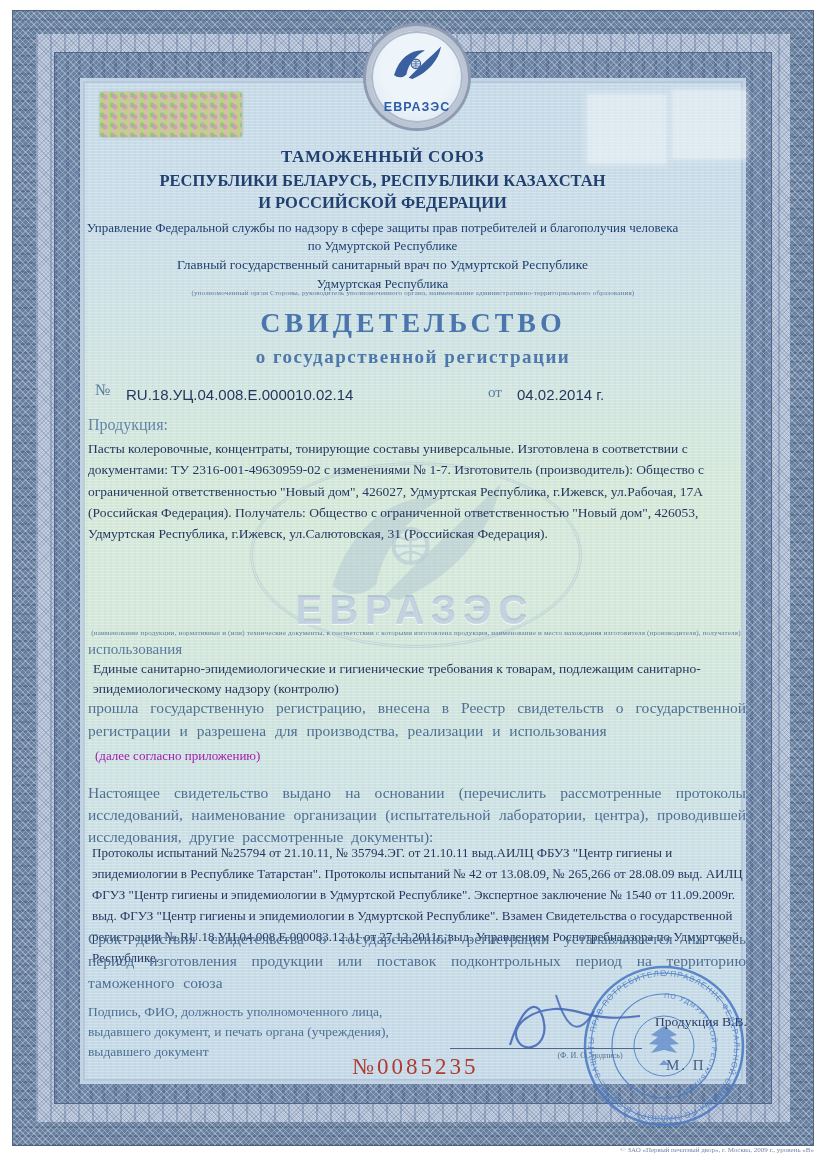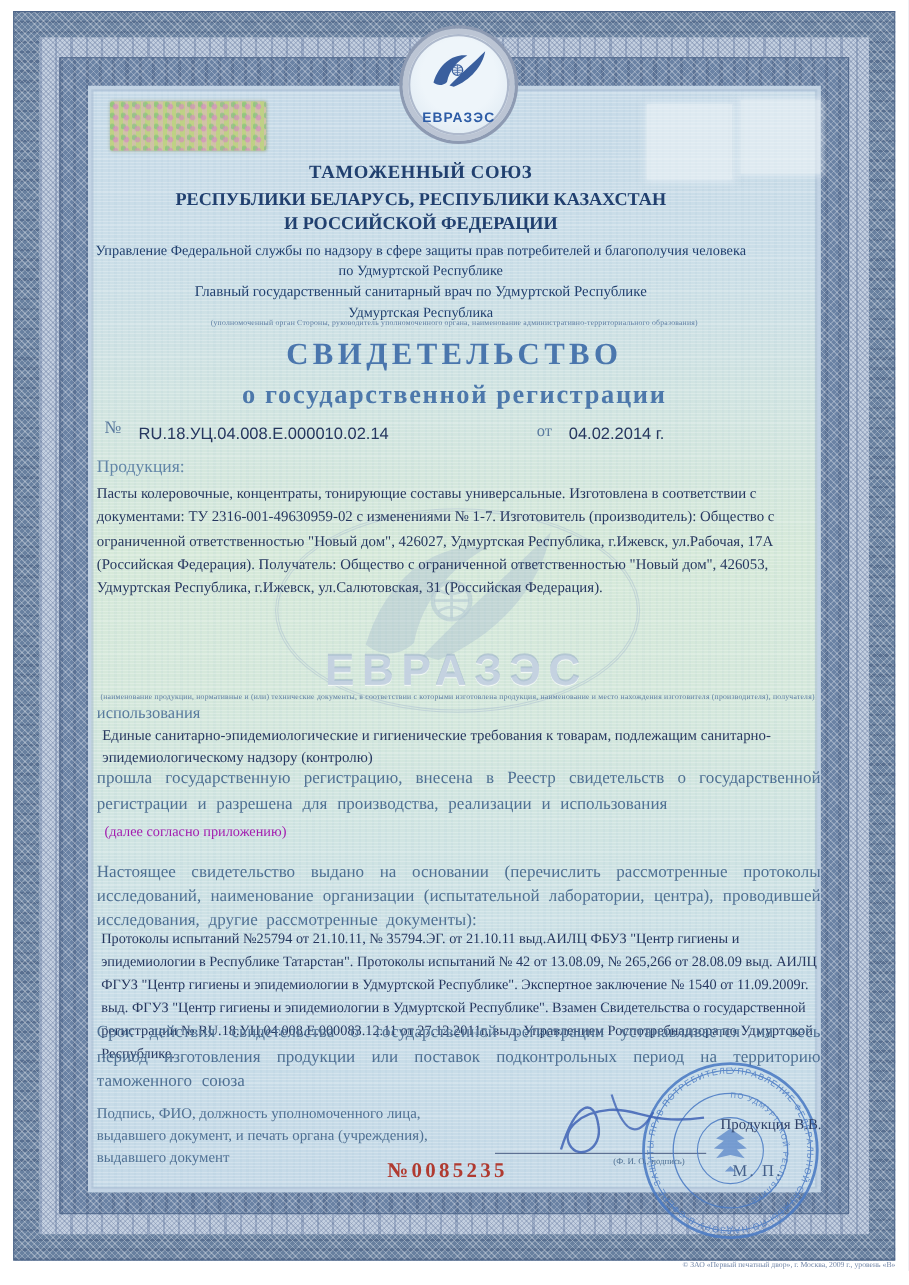--- a/index.html
+++ b/index.html
@@ -57,21 +57,21 @@
   .hdr .h4{font-size:13px;margin-bottom:2px;}
   .hdr .h5{font-size:13px;margin-bottom:3px;}
   .hdr .h6{font-size:13.5px;margin-bottom:3px;}
   .hdr .h7{font-size:13px;}
   .caption{position:absolute;text-align:center;font-size:7px;color:#5b7ba1;letter-spacing:.2px;z-index:3;}
   .caption-authority{left:80px;top:289px;width:666px;}
   .caption-product{left:74px;top:629px;width:684px;}
   .title-main{position:absolute;left:80px;top:307px;width:666px;text-align:center;
     font-size:28px;font-weight:bold;letter-spacing:4px;color:#4a76ad;z-index:3;}
   .title-sub{position:absolute;left:80px;top:346px;width:666px;text-align:center;
-    font-size:24px;font-weight:bold;letter-spacing:1.5px;color:#4d78ab;z-index:3;}
+    font-size:19px;font-weight:bold;letter-spacing:1.5px;color:#4d78ab;z-index:3;}
   .num-label{position:absolute;left:95px;top:381px;font-size:16px;color:#5a7a9e;z-index:3;}
   .num-value{position:absolute;left:126px;top:386px;font-family:"Liberation Sans",sans-serif;
     font-size:15px;color:#26375f;z-index:3;}
   .from-label{position:absolute;left:488px;top:384px;font-size:15px;color:#5a7a9e;z-index:3;}
   .date-value{position:absolute;left:517px;top:386px;font-family:"Liberation Sans",sans-serif;
     font-size:15px;color:#26375f;z-index:3;}
   .product-label{position:absolute;left:88px;top:416px;font-size:16px;color:#6386a8;z-index:3;}
   .product-text{position:absolute;left:88px;top:438px;width:664px;font-size:13.5px;
     line-height:1.58;color:#26375f;z-index:3;}
   .conf-label{position:absolute;left:88px;top:641px;font-size:15px;color:#587a9d;z-index:3;}
@@ -86,21 +86,21 @@
     color:#26375f;z-index:3;}
   .validity-text{position:absolute;left:88px;top:928px;width:658px;font-size:15.5px;line-height:1.42;
     color:#4f7093;text-align:justify;word-spacing:5px;z-index:3;}
   .sig-label{position:absolute;left:88px;top:1002px;width:345px;font-size:13.5px;line-height:1.48;
     color:#4f7093;z-index:3;}
   .sig-line{position:absolute;left:450px;top:1048px;width:192px;border-top:1.5px solid #51658a;z-index:3;}
   .sig-caption{position:absolute;left:515px;top:1051px;width:150px;text-align:center;
     font-size:8px;color:#4f7093;z-index:6;}
   .sig-name{position:absolute;left:655px;top:1014px;font-size:13.5px;color:#2c3e66;z-index:6;}
   .mp-mark{position:absolute;left:666px;top:1057px;font-size:15px;color:#44608a;letter-spacing:2px;z-index:6;}
-  .serial{position:absolute;left:352px;top:1054px;font-size:19px;font-weight:bold;
+  .serial{position:absolute;left:352px;top:1054px;font-size:23px;font-weight:normal;
     letter-spacing:3px;color:#b03a30;z-index:3;}
   .copyright{position:absolute;right:12px;top:1146px;font-size:7px;color:#7286a8;z-index:3;}
   
   .watermark{position:absolute;left:240px;top:462px;width:350px;height:210px;z-index:1;}
   .wm-oval{position:absolute;left:10px;top:0;width:326px;height:180px;border-radius:50%;
     border:3px double rgba(160,180,205,.40);}
   .wm-bird{position:absolute;left:72px;top:6px;opacity:.5;}
   .wm-text{position:absolute;left:0;top:126px;width:100%;text-align:center;
     font-family:"Liberation Sans",sans-serif;font-weight:bold;font-size:40px;letter-spacing:7px;
     color:rgba(172,190,213,.6);text-shadow:0 1px 0 rgba(255,255,255,.7), 0 -1px 0 rgba(120,145,180,.35);}

